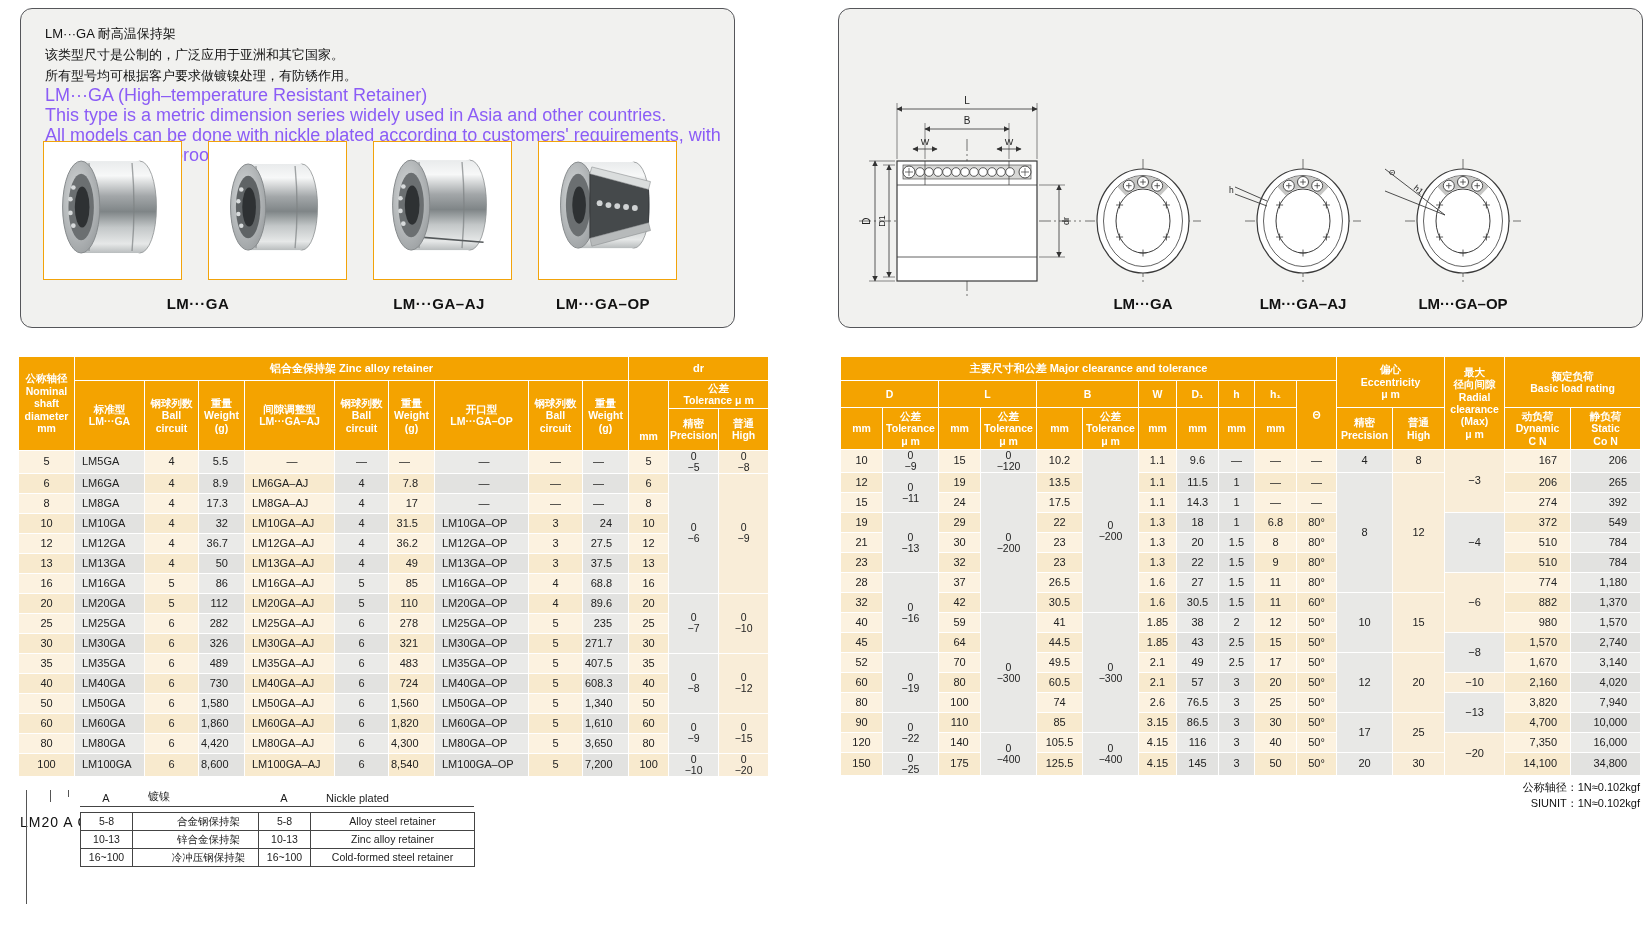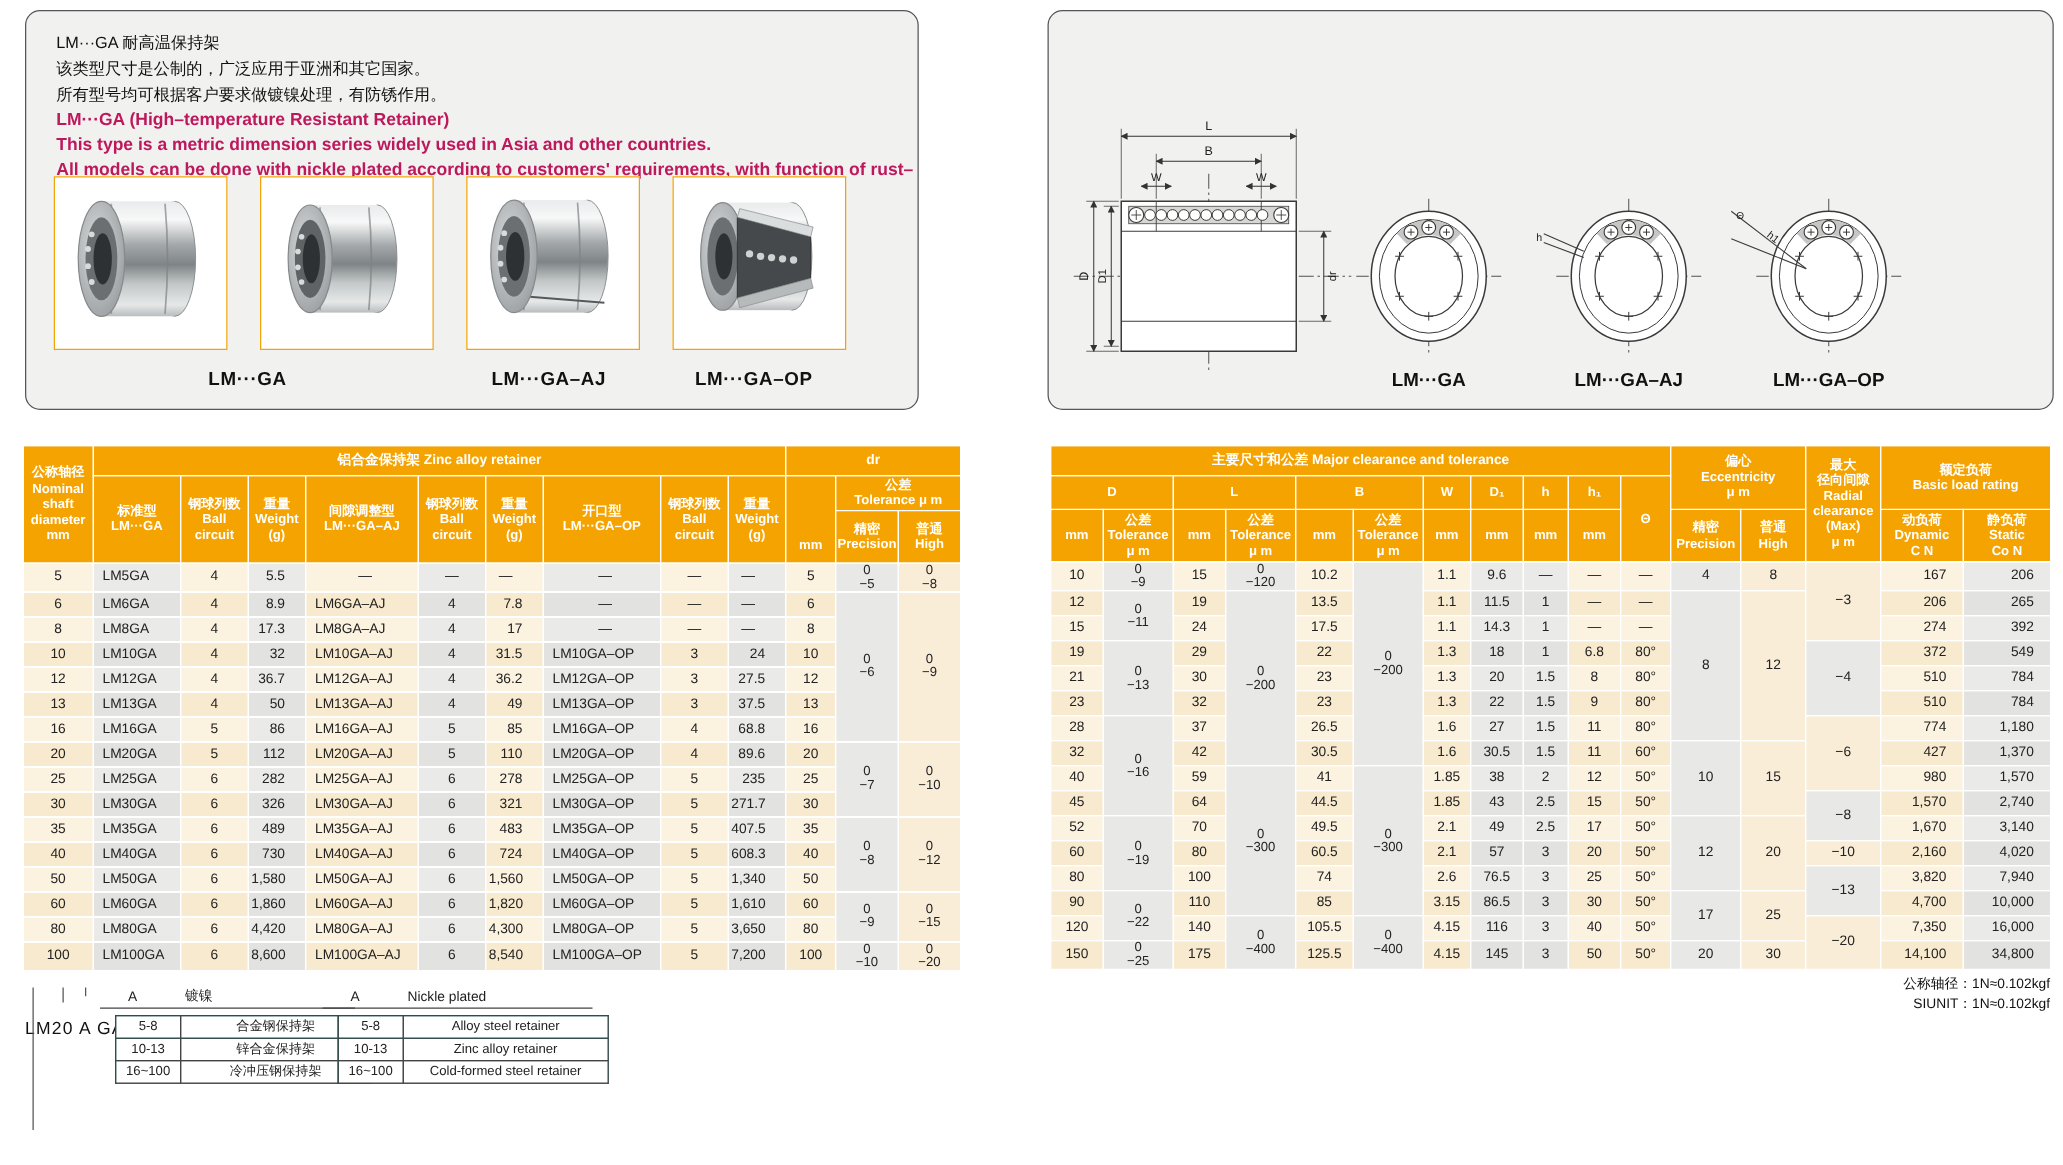--- a/index.html
+++ b/index.html
@@ -2,21 +2,21 @@
 <html><head>
 <meta charset="utf-8">
 <style>
   html,body{margin:0;padding:0;background:#fff;}
   .page{position:relative;width:1650px;height:932px;background:#ffffff;overflow:hidden;
         font-family:"Liberation Sans","DejaVu Sans",sans-serif;color:#1c1c1c;}
   .panel{position:absolute;background:#F1F1EF;border:1.6px solid #55565a;border-radius:12px;}
   #panel-left{left:20px;top:8px;width:713px;height:318px;}
   #panel-right{left:838px;top:8px;width:803px;height:318px;}
   .intro-cn{position:absolute;left:24px;top:14px;font-size:13px;line-height:21px;color:#111;}
-  .intro-en{position:absolute;left:24px;top:76px;font-size:14px;line-height:20px;color:#be185d;font-weight:bold;}
+  .intro-en{position:absolute;left:24px;top:76px;font-size:18px;line-height:20px;color:#8b5cf6;}
   .photo-box{position:absolute;top:132px;width:137px;height:137px;background:#fff;border:1.4px solid #F2A30A;}
   .photo-box svg{display:block;}
   .prod-label{position:absolute;top:286px;transform:translateX(-50%);font-weight:bold;font-size:15px;color:#111;letter-spacing:.5px;white-space:nowrap;}
 
   table{border-collapse:collapse;table-layout:fixed;position:absolute;}
   #t1{left:18px;top:356px;width:750px;}
   #t2{left:840px;top:356px;width:800px;}
   th{background:#F4A300;color:#fff;font-weight:bold;font-size:10.5px;line-height:1.18;
      text-align:center;vertical-align:middle;white-space:pre-line;padding:1px 0;border:1.5px solid #fff;overflow:hidden;}
   th.grp{font-size:11px;margin-left:38px;}
@@ -30,21 +30,21 @@
   td.mdl{text-align:left;padding-left:7px;}
   td.num{text-align:right;padding-right:16px;}
   td.num2{text-align:right;padding-right:13px;}
   td.two div{line-height:1.05;font-size:10.5px;}
 
   .legend-code{position:absolute;left:20px;top:814px;font-size:14px;color:#111;letter-spacing:1px;}
   .vline{position:absolute;width:1px;background:#555;}
   .legend-head{position:absolute;display:flex;border-bottom:1px solid #444;font-size:11px;height:16px;align-items:flex-end;padding-bottom:2px;}
   .legend-head .c1{width:52px;text-align:center;}
   .legend-head .c2{padding-left:16px;}
-  table.legend{position:absolute;border-collapse:collapse;background:#0f766e;margin-left:12px;}
+  table.legend{position:absolute;border-collapse:collapse;background:#0ea5e9;}
   table.legend td{border:1px solid #444;background:#fff;font-size:10.5px;height:17px;padding:0 3px;text-align:center;line-height:1;}
   .footer-units{position:absolute;left:1340px;top:779px;width:300px;text-align:right;font-size:11px;line-height:16px;color:#111;}
 </style>
 </head>
 <body>
 
 <div class="page">
 
   <svg width="0" height="0" style="position:absolute">
     <defs>
@@ -767,21 +767,21 @@
           <td class="cA">32</td>
           <td class="cA">42</td>
           <td class="cA">30.5</td>
           <td class="cA">1.6</td>
           <td class="cB">30.5</td>
           <td class="cB">1.5</td>
           <td class="cA">11</td>
           <td class="cA">60°</td>
           <td rowspan="3" class="tolG">10</td>
           <td rowspan="3" class="tolC">15</td>
-          <td class="cA num2">427</td>
+          <td class="cA num2">882</td>
           <td class="cB num2">1,370</td>
         </tr>
         <tr>
           <td class="cA">40</td>
           <td class="cA">59</td>
           <td rowspan="6" class="tolG two">
             <div>0</div>
             <div>−300</div>
           </td>
           <td class="cA">41</td>

